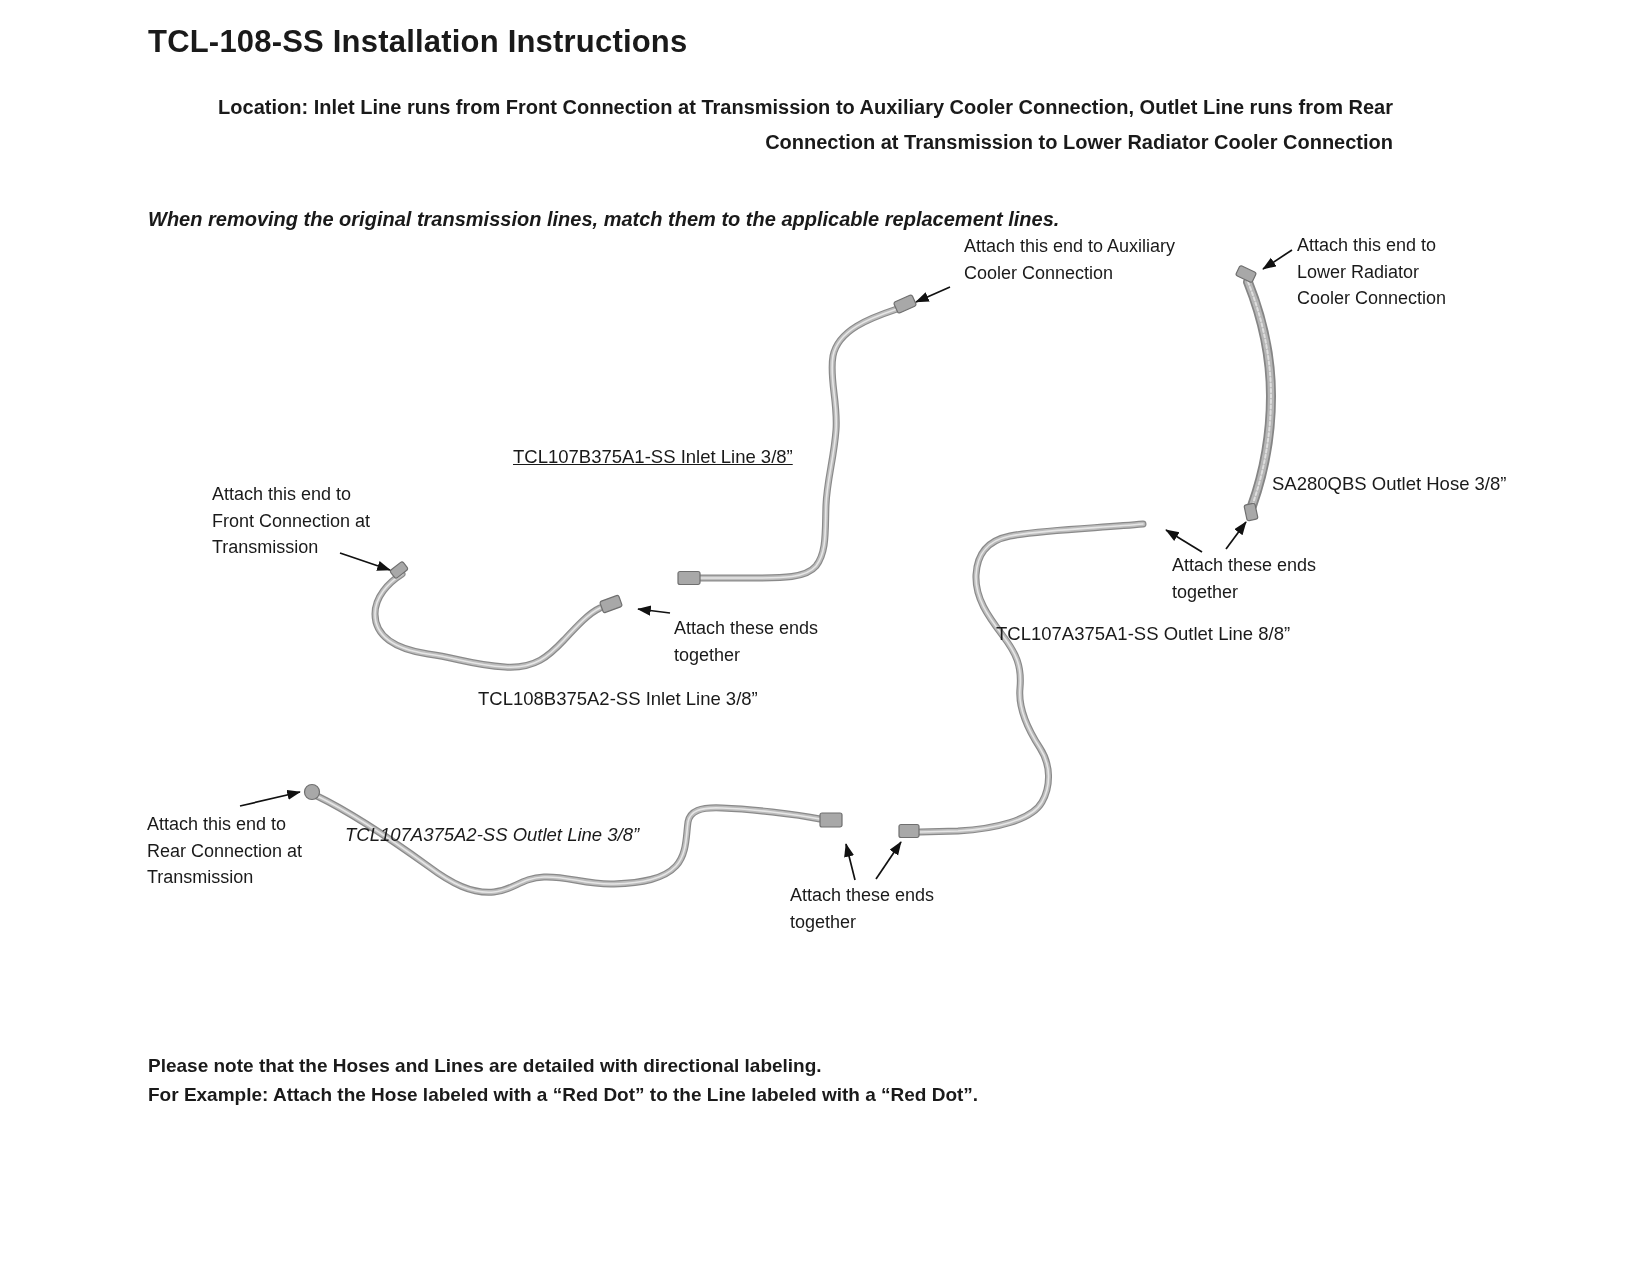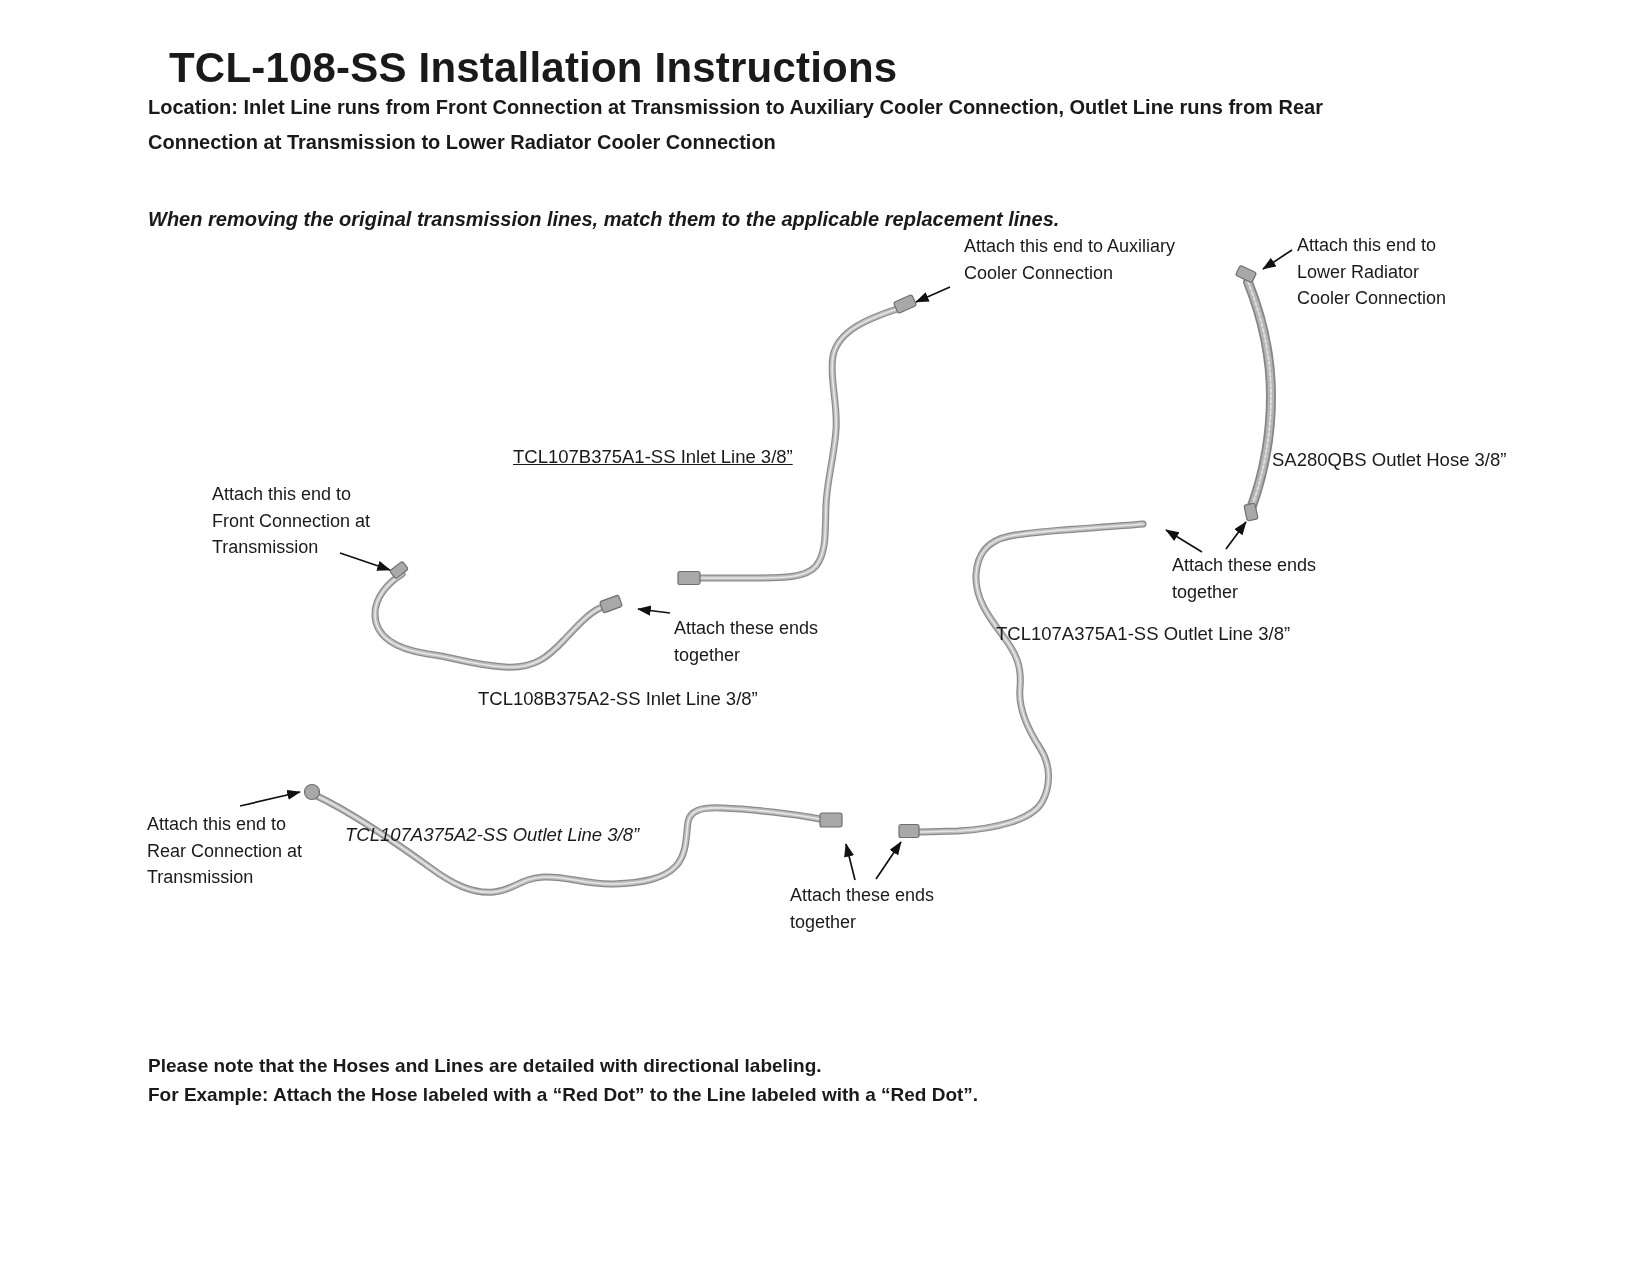--- a/index.html
+++ b/index.html
@@ -6,29 +6,28 @@
   body {
     width:1650px; height:1275px;
     background:#ffffff;
     font-family:"Liberation Sans", sans-serif;
     color:#1a1a1a;
     position:relative;
     overflow:hidden;
   }
   .abs { position:absolute; }
   .title {
-    left:148px; top:44px;
-    font-size:42px; font-weight:bold;
+    left:148px; top:24px;
+    font-size:31px; font-weight:bold;
     letter-spacing:0.2px;
-    margin-left:21px;
   }
   .para {
     font-weight:bold; font-size:20px; line-height:35px;
   }
-  .location { left:148px; top:90px; width:1245px; }
+  .location { left:148px; top:90px; width:1245px;text-align:right; }
   .instruction { left:148px; top:202px; width:1300px;font-style:italic; }
   .ann {
     font-size:18px; line-height:26.5px;
   }
   .part-label {
     font-size:18.5px; white-space:nowrap;
   }
   .note {
     font-weight:bold; font-size:19px; line-height:27px; white-space:nowrap;
   }
@@ -128,19 +127,19 @@
 
 <div class="abs ann" style="left:932px;  top:233px; width:245px;margin-left:32px;">Attach this end to Auxiliary Cooler Connection</div>
 <div class="abs ann" style="left:1297px; top:232px; width:168px;">Attach this end to Lower Radiator Cooler Connection</div>
 <div class="abs ann" style="left:212px;  top:481px; width:168px;">Attach this end to Front Connection at Transmission</div>
 <div class="abs ann" style="left:1172px; top:552px; width:155px;">Attach these ends together</div>
 <div class="abs ann" style="left:674px;  top:615px; width:155px;">Attach these ends together</div>
 <div class="abs ann" style="left:130px;  top:811px; width:175px;margin-left:17px;">Attach this end to Rear Connection at Transmission</div>
 <div class="abs ann" style="left:790px;  top:882px; width:160px;">Attach these ends together</div>
 
 <div class="abs part-label" style="left:513px;  top:446px;text-decoration:underline;">TCL107B375A1-SS Inlet Line 3/8”</div>
-<div class="abs part-label" style="left:1272px; top:449px;text-align:right;">SA280QBS Outlet Hose 3/8”</div>
-<div class="abs part-label" style="left:996px;  top:623px;">TCL107A375A1-SS Outlet Line 3/8”</div>
+<div class="abs part-label" style="left:1272px; top:473px;text-align:right;">SA280QBS Outlet Hose 3/8”</div>
+<div class="abs part-label" style="left:996px;  top:623px;">TCL107A375A1-SS Outlet Line 8/8”</div>
 <div class="abs part-label" style="left:478px;  top:688px;">TCL108B375A2-SS Inlet Line 3/8”</div>
 <div class="abs part-label" style="left:345px;  top:824px;font-style:italic;">TCL107A375A2-SS Outlet Line 3/8”</div>
 
 <div class="abs note" style="left:148px; top:1052px;">Please note that the Hoses and Lines are detailed with directional labeling.</div>
 <div class="abs note" style="left:148px; top:1081px;">For Example: Attach the Hose labeled with a “Red Dot” to the Line labeled with a “Red Dot”.</div>
 
 </body></html>

